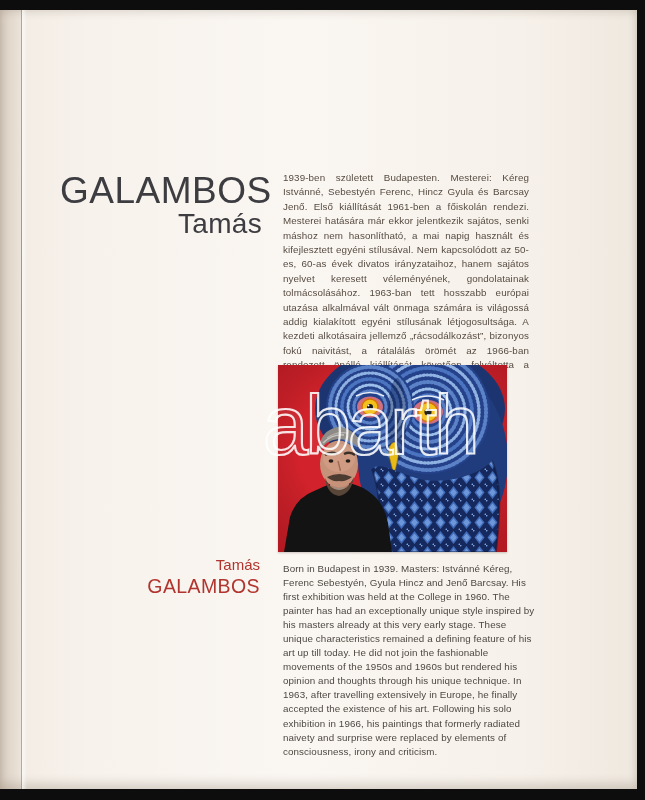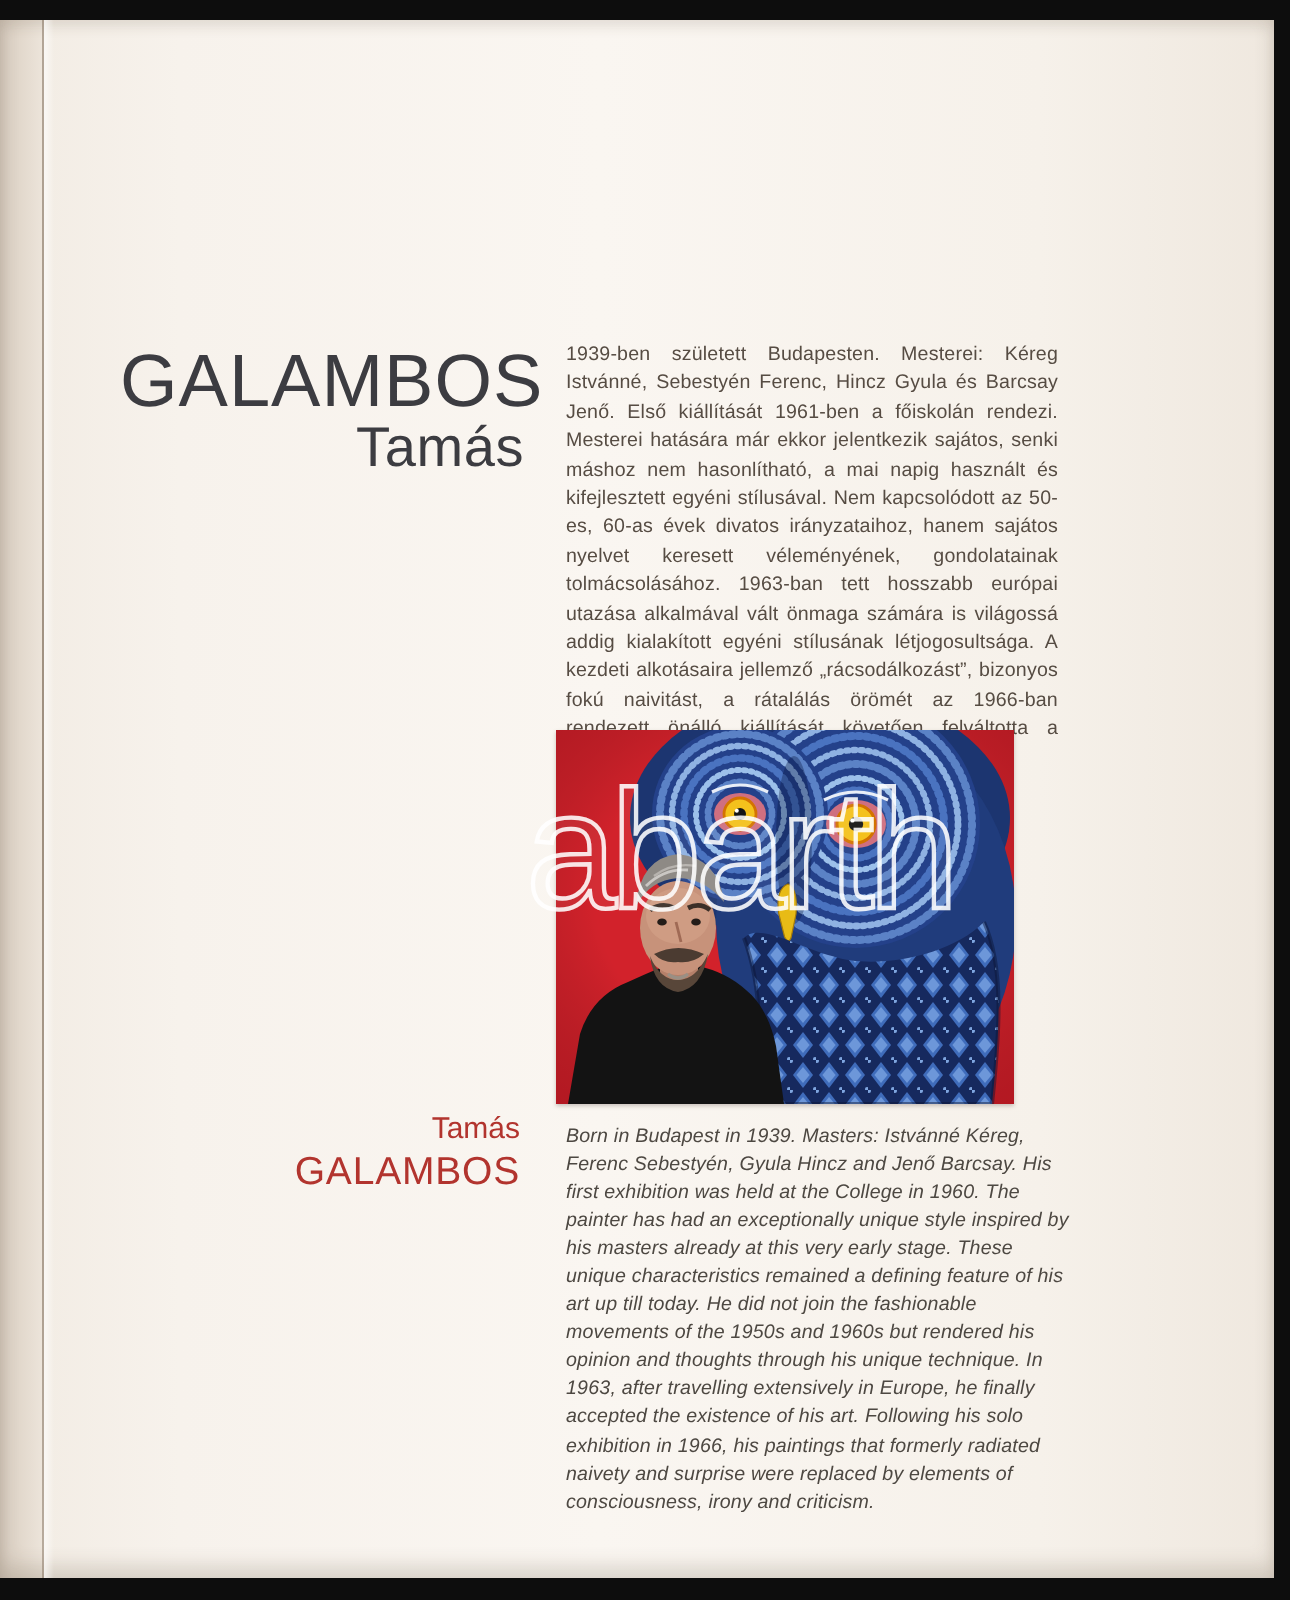--- a/index.html
+++ b/index.html
@@ -49,21 +49,21 @@
     pointer-events:none;
   }
   .caption-block{
     position:absolute;left:110px;top:557px;width:150px;text-align:right;
     color:#b2342e;line-height:1.1;
   }
   .caption-given{font-size:15px;font-weight:500;}
   .caption-surname{font-size:19.5px;font-weight:500;letter-spacing:.4px;margin-top:2px;}
   .bio-en{
     position:absolute;left:283px;top:562px;width:252px;
-    font-style:italic;font-size:9.8px;line-height:14.05px;
+    font-size:9.8px;line-height:14.05px;
     color:#4d4842;letter-spacing:.1px;text-align:left;
   }
 </style>
 </head>
 <body>
 
 <div class="page">
   <div class="edge-line"></div>
   <div class="edge-soft"></div>
 </div>

